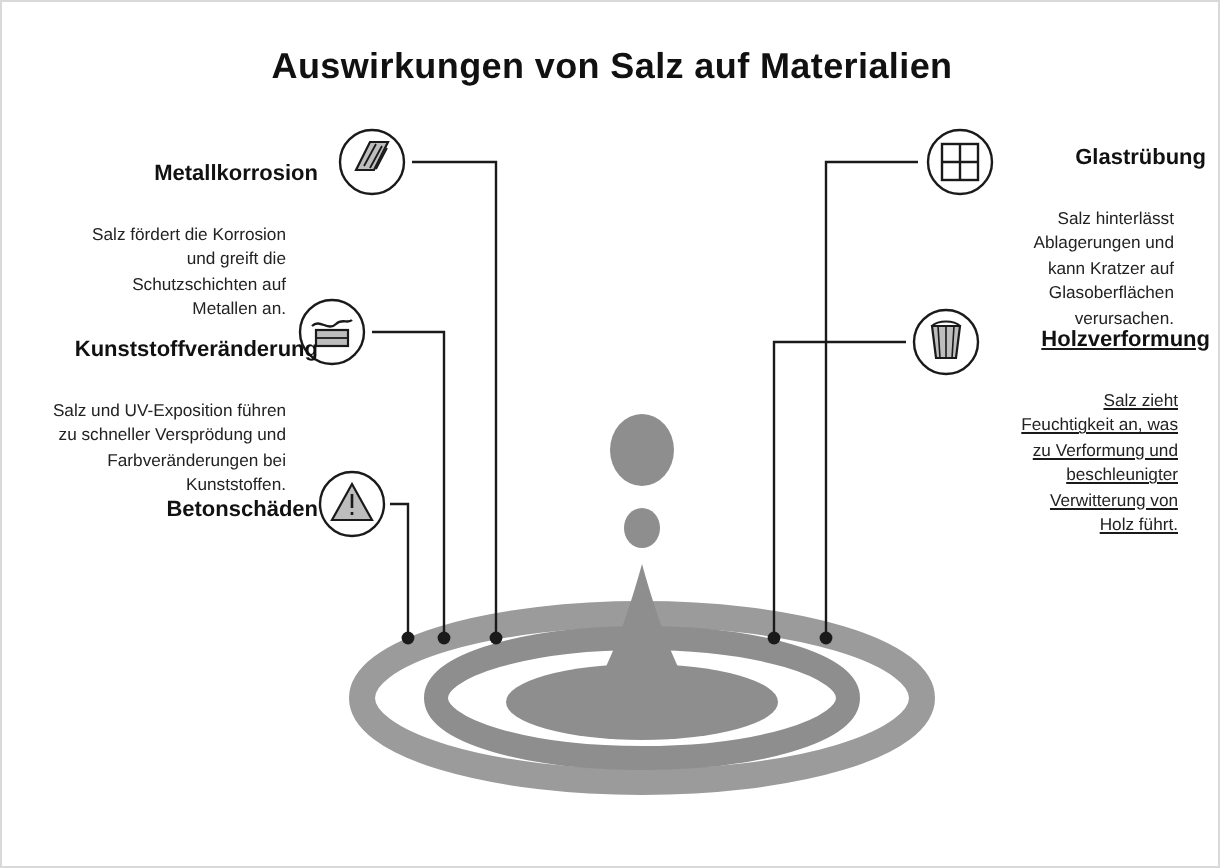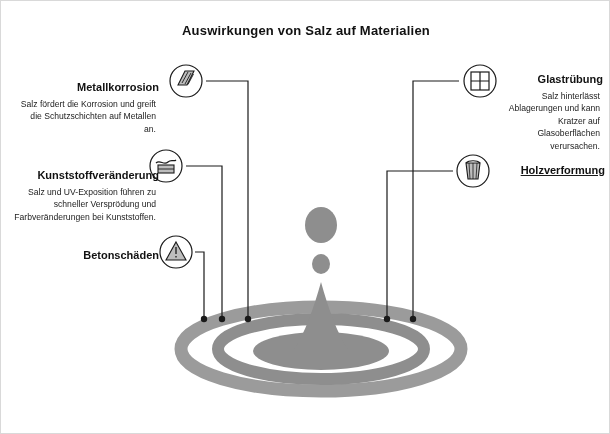--- a/index.html
+++ b/index.html
@@ -19,21 +19,21 @@
     background: #ffffff;
     border: 1px solid #d9d9d9;
     overflow: hidden;
   }
   #title {
     position: absolute;
     top: 22px;
     left: 0;
     width: 610px;
     text-align: center;
-    font-size: 13px;
+    font-size: 18px;
     font-weight: bold;
     letter-spacing: 0.2px;
     color: #111111;
   }
   
   #art {
     position: absolute;
     left: 0; top: 0;
     width: 610px; height: 434px;
   }
@@ -52,21 +52,21 @@
     font-size: 11px;
     font-weight: bold;
     color: #111111;
     margin: 0 0 3px 0;
     line-height: 1.25;
   }
   .block .body {
     font-size: 8.6px;
     line-height: 1.45;
     color: #222222;
-    margin: 3px;
+    margin: 16px;
   }
   .left { text-align: right; }
   .right { text-align: right; }
 
   
   #b-metall { left: 16px; top: 80px; }
   #b-kunst  { left: 5px;  top: 168px; width: 153px; }
   #b-beton  { left: 16px; top: 248px; }
 
   
@@ -183,15 +183,16 @@
     <p class="head">Betonschäden</p>
   </div>
 
   <div class="block right" id="b-glas">
     <p class="head">Glastrübung</p>
     <p class="body">Salz hinterlässt Ablagerungen und kann Kratzer auf Glasoberflächen verursachen.</p>
   </div>
 
   <div class="block right" id="b-holz">
     <p class="head">Holzverformung</p>
+    <p class="body">Salz zieht Feuchtigkeit an, was zu Verformung und beschleunigter Verwitterung von Holz führt.</p>
   </div>
 
 </div>
 
 </body></html>

